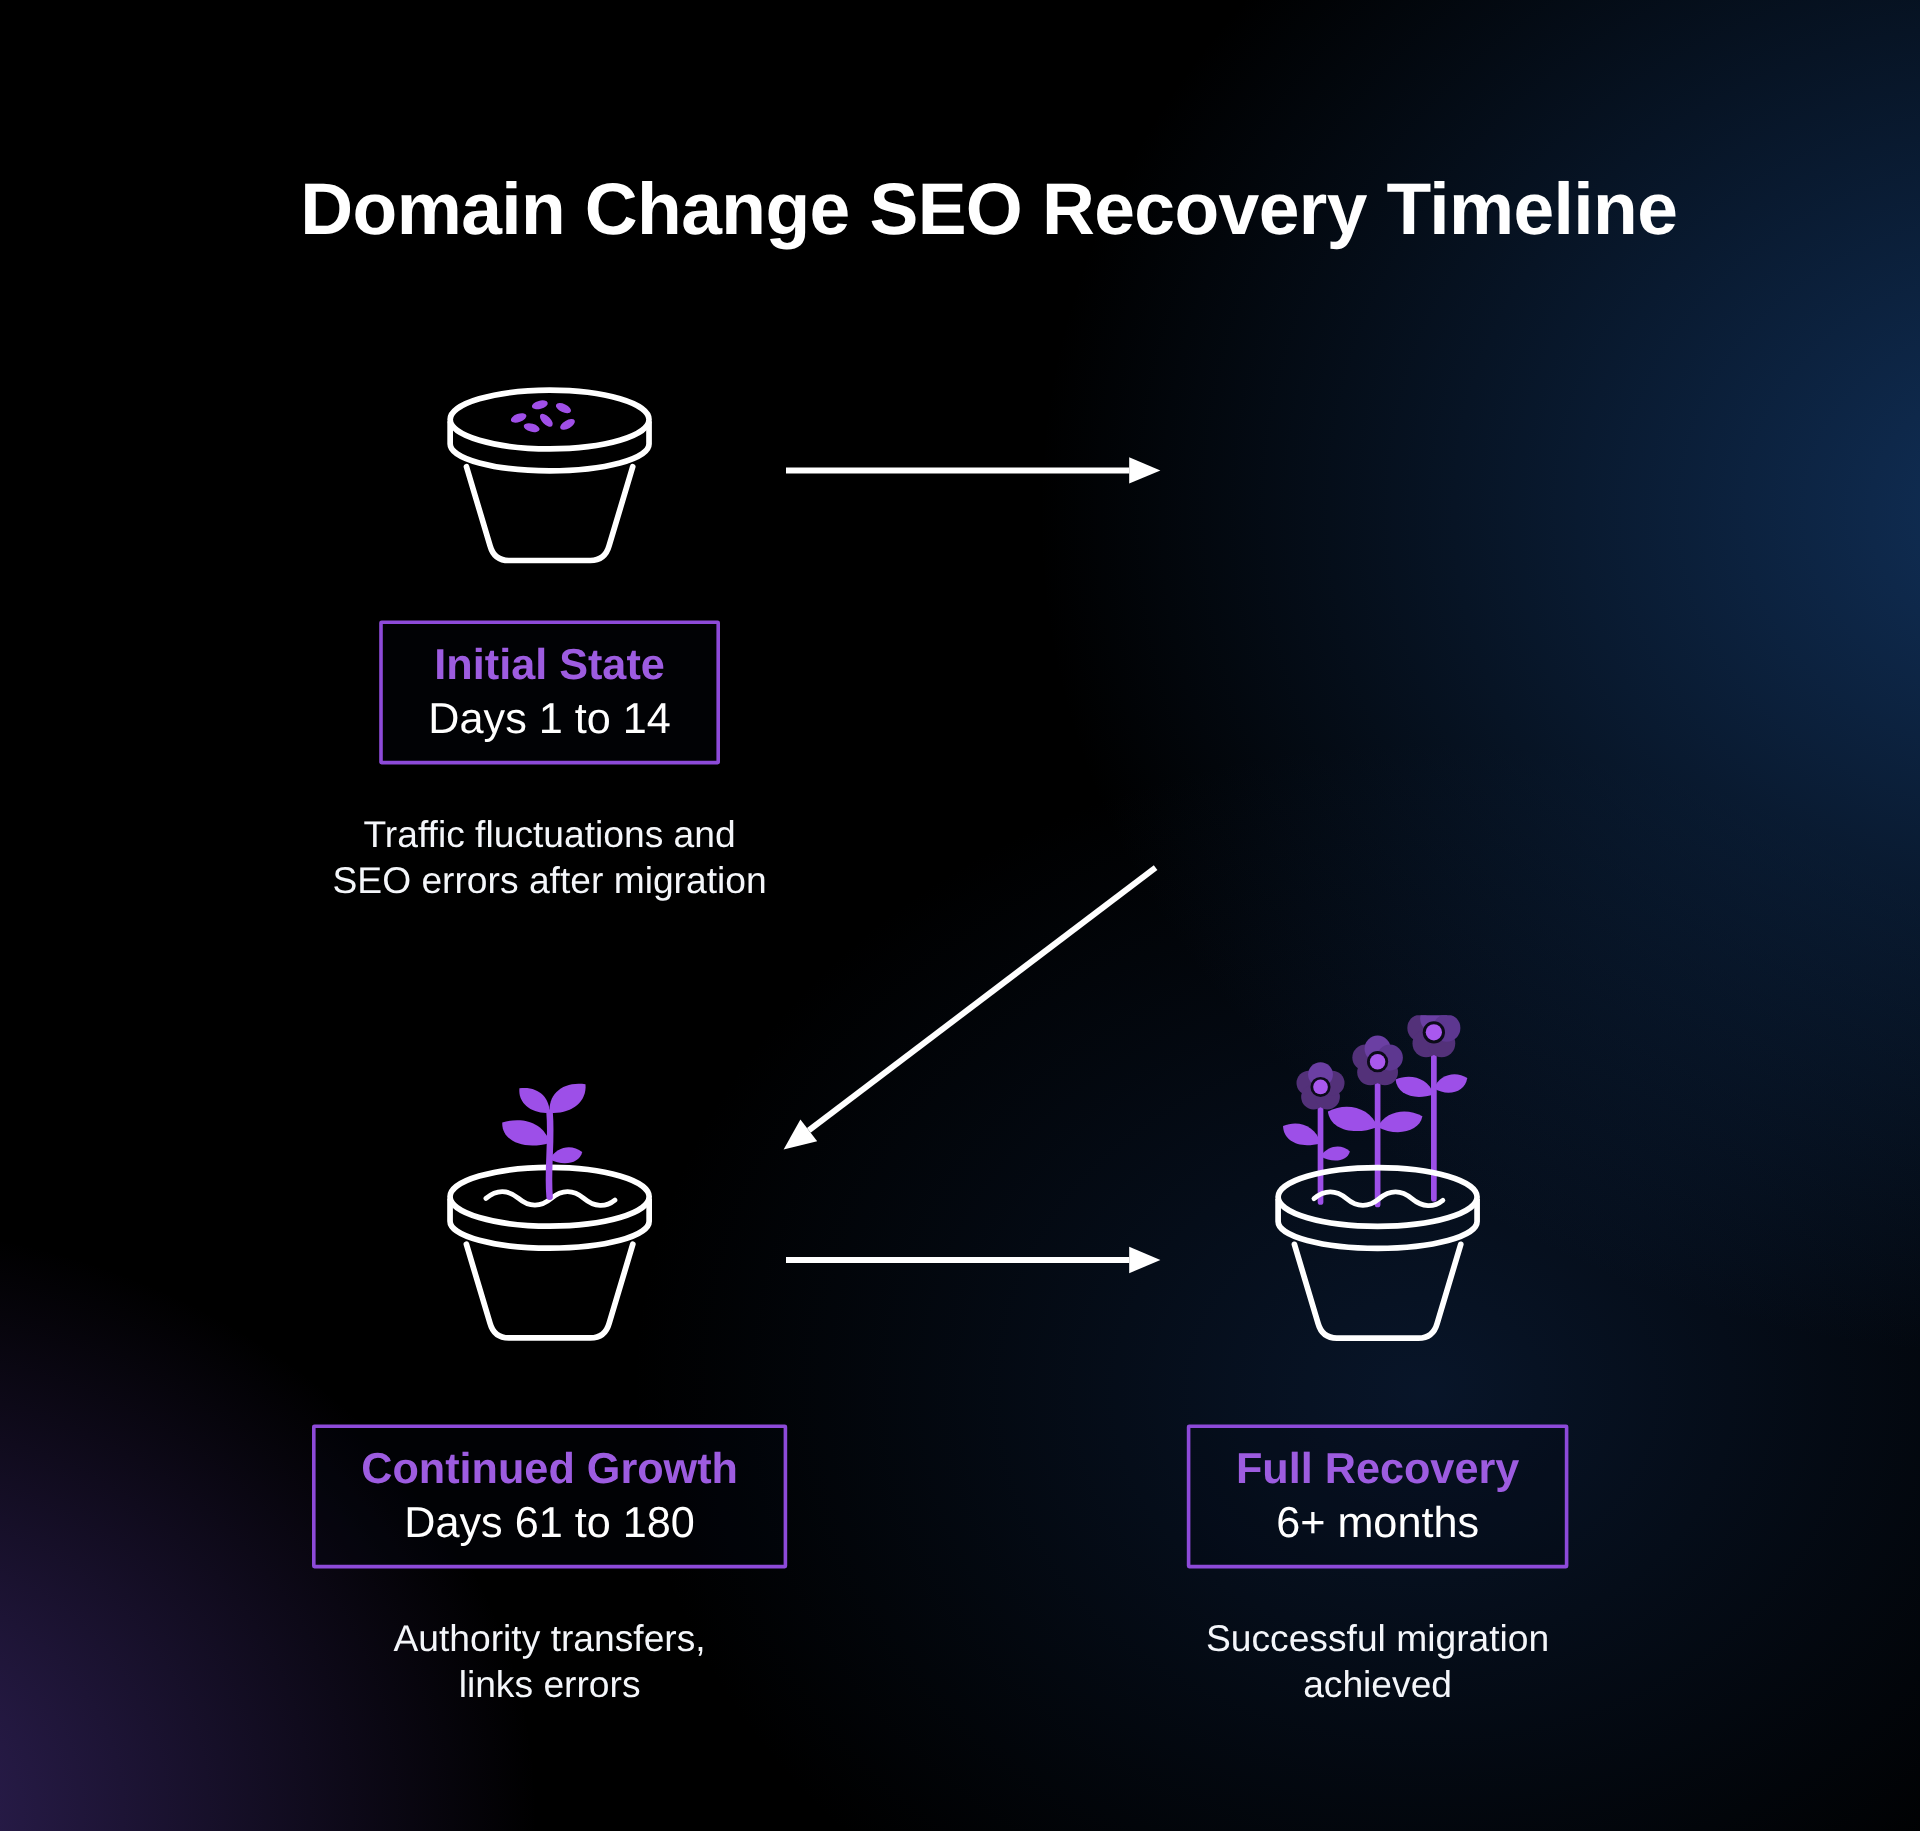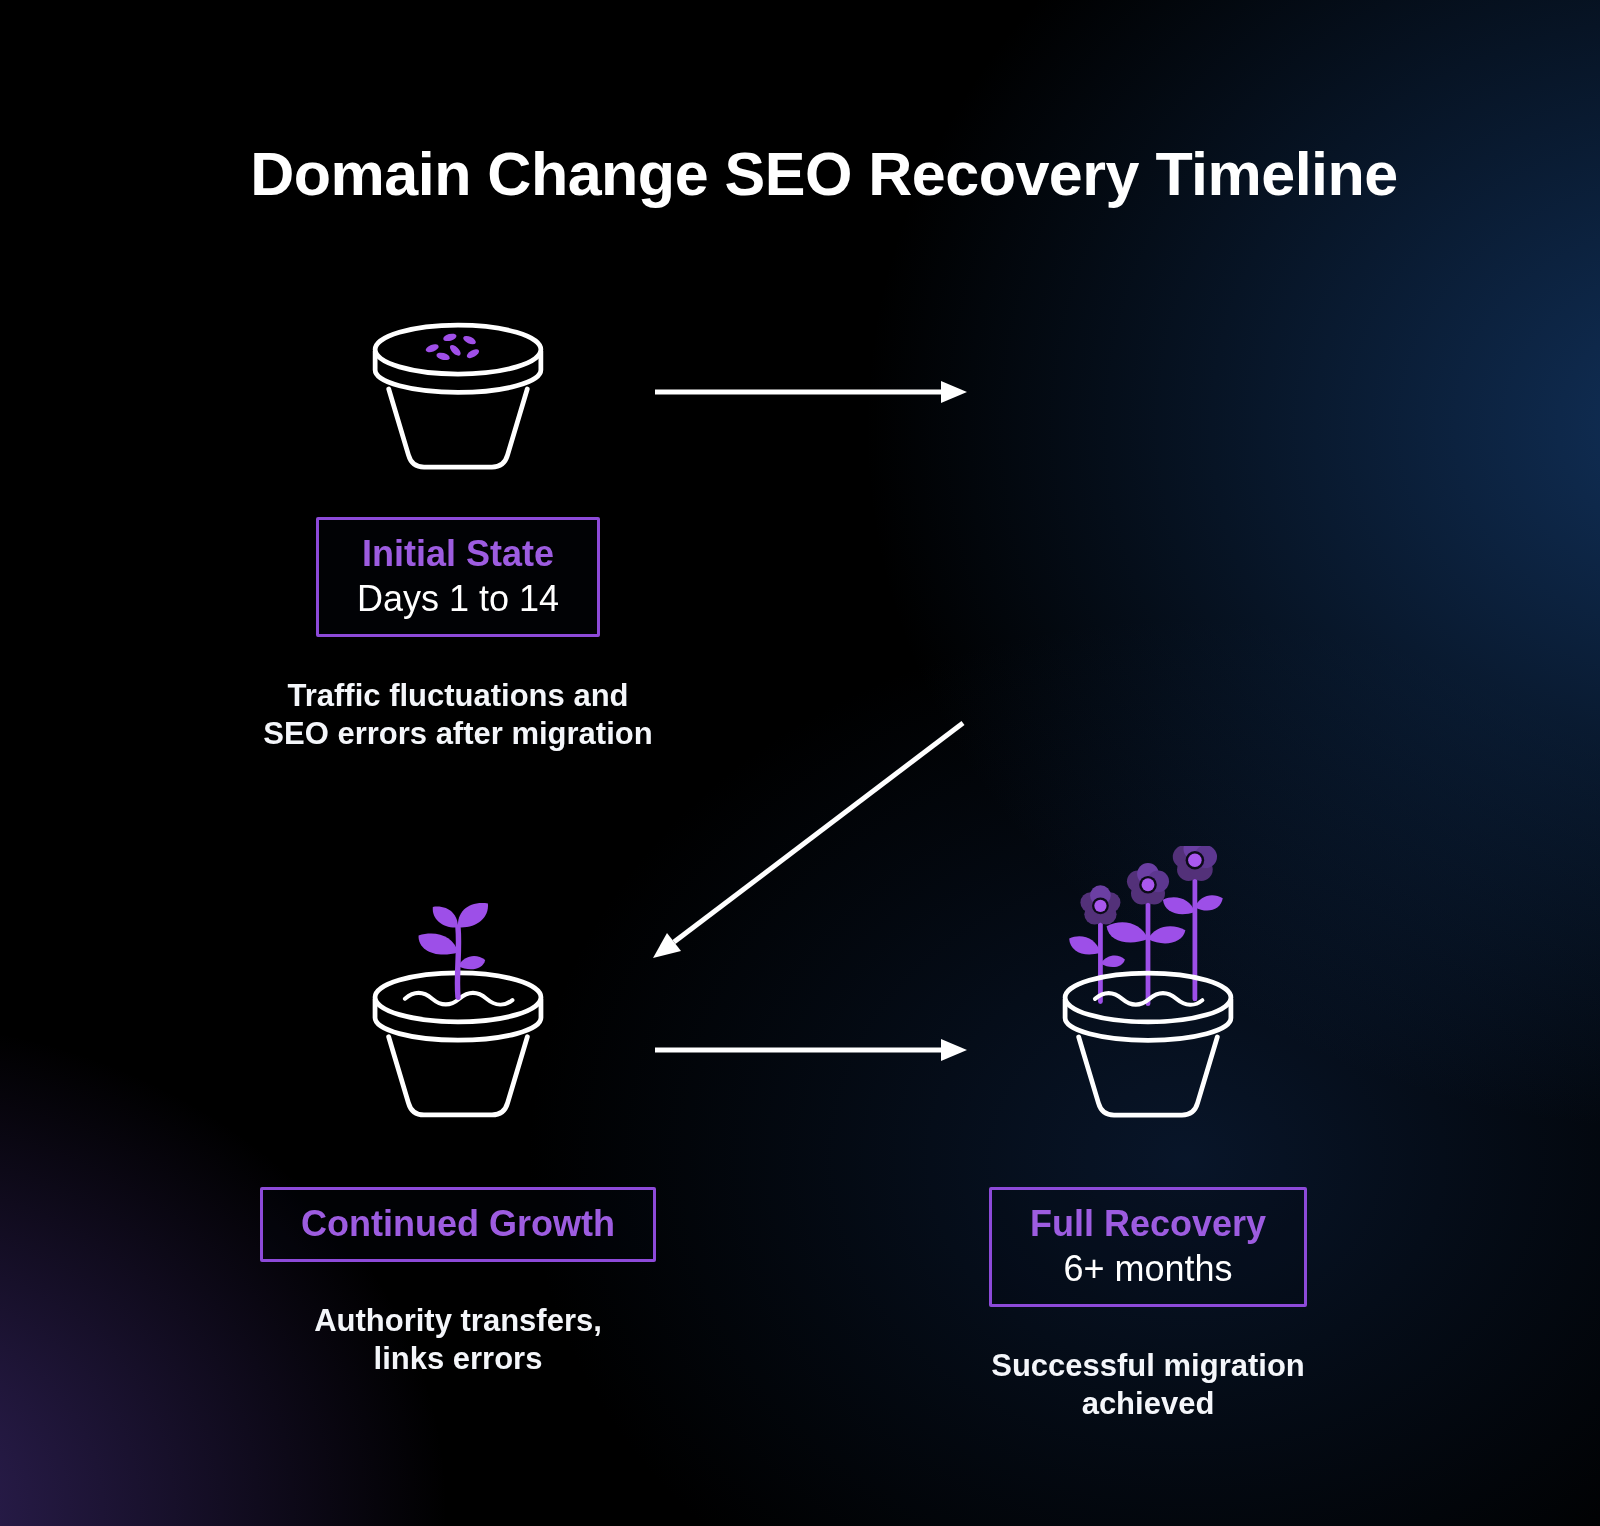--- a/index.html
+++ b/index.html
@@ -20,21 +20,21 @@
   .stage{position:absolute;width:460px;display:flex;flex-direction:column;align-items:center;}
   .icon-wrap{display:flex;justify-content:center;align-items:flex-end;}
   .icon-wrap.row1{margin-bottom:37px;}
   .icon-wrap.row2{margin-bottom:59px;}
   .label-box{
     border:3px solid #8d4ad9;border-radius:2px;
     padding:11px 38px 13px;text-align:center;background:rgba(5,8,18,0.25);
   }
   .stage-heading{font-size:36px;line-height:45px;font-weight:700;color:#9d5ce0;white-space:nowrap;}
   .stage-range{font-size:36px;line-height:45px;font-weight:400;color:#ffffff;white-space:nowrap;}
-  .stage-desc{margin:40px 0 0;font-size:31px;line-height:38px;text-align:center;color:#f4f6fa;font-weight:bold;}
+  .stage-desc{margin:40px 0 0;font-size:31px;line-height:38px;text-align:center;color:#f4f6fa;}
   .arrows{position:absolute;top:0;left:0;pointer-events:none;}
 </style>
 </head>
 <body>
 
 <div class="canvas">
 
   <h1 class="title">Domain Change SEO Recovery Timeline</h1>
 
   <svg class="arrows" width="1600" height="1526" viewBox="0 0 1600 1526">
@@ -91,20 +91,21 @@
         <g fill="#9d4fe8">
           <path d="M150 -55 C148 -78 166 -94 194 -90 C196 -68 176 -53 150 -55 Z"></path>
           <path d="M150 -55 C150 -74 136 -88 113 -85 C111 -66 129 -53 150 -55 Z"></path>
           <path d="M150 -18 C144 -42 118 -51 92 -43 C91 -20 119 -9 150 -18 Z"></path>
           <path d="M150 2 C159 -14 177 -17 190 -7 C187 7 167 11 150 2 Z"></path>
         </g>
       </svg>
     </div>
     <div class="label-box">
       <div class="stage-heading">Continued Growth</div>
+      <div class="stage-range">Days 61 to 180</div>
     </div>
     <p class="stage-desc"><span>Authority transfers,</span><br><span>links errors</span></p>
   </section>
 
   <section class="stage" style="left:918px;top:846px;">
     <div class="icon-wrap row2">
       <svg width="204" height="282" viewBox="0 -175 300 415">
 
         <g stroke="#9d4fe8" stroke-width="7" stroke-linecap="round" fill="none">
           <path d="M80 54 L80 -72"></path>

